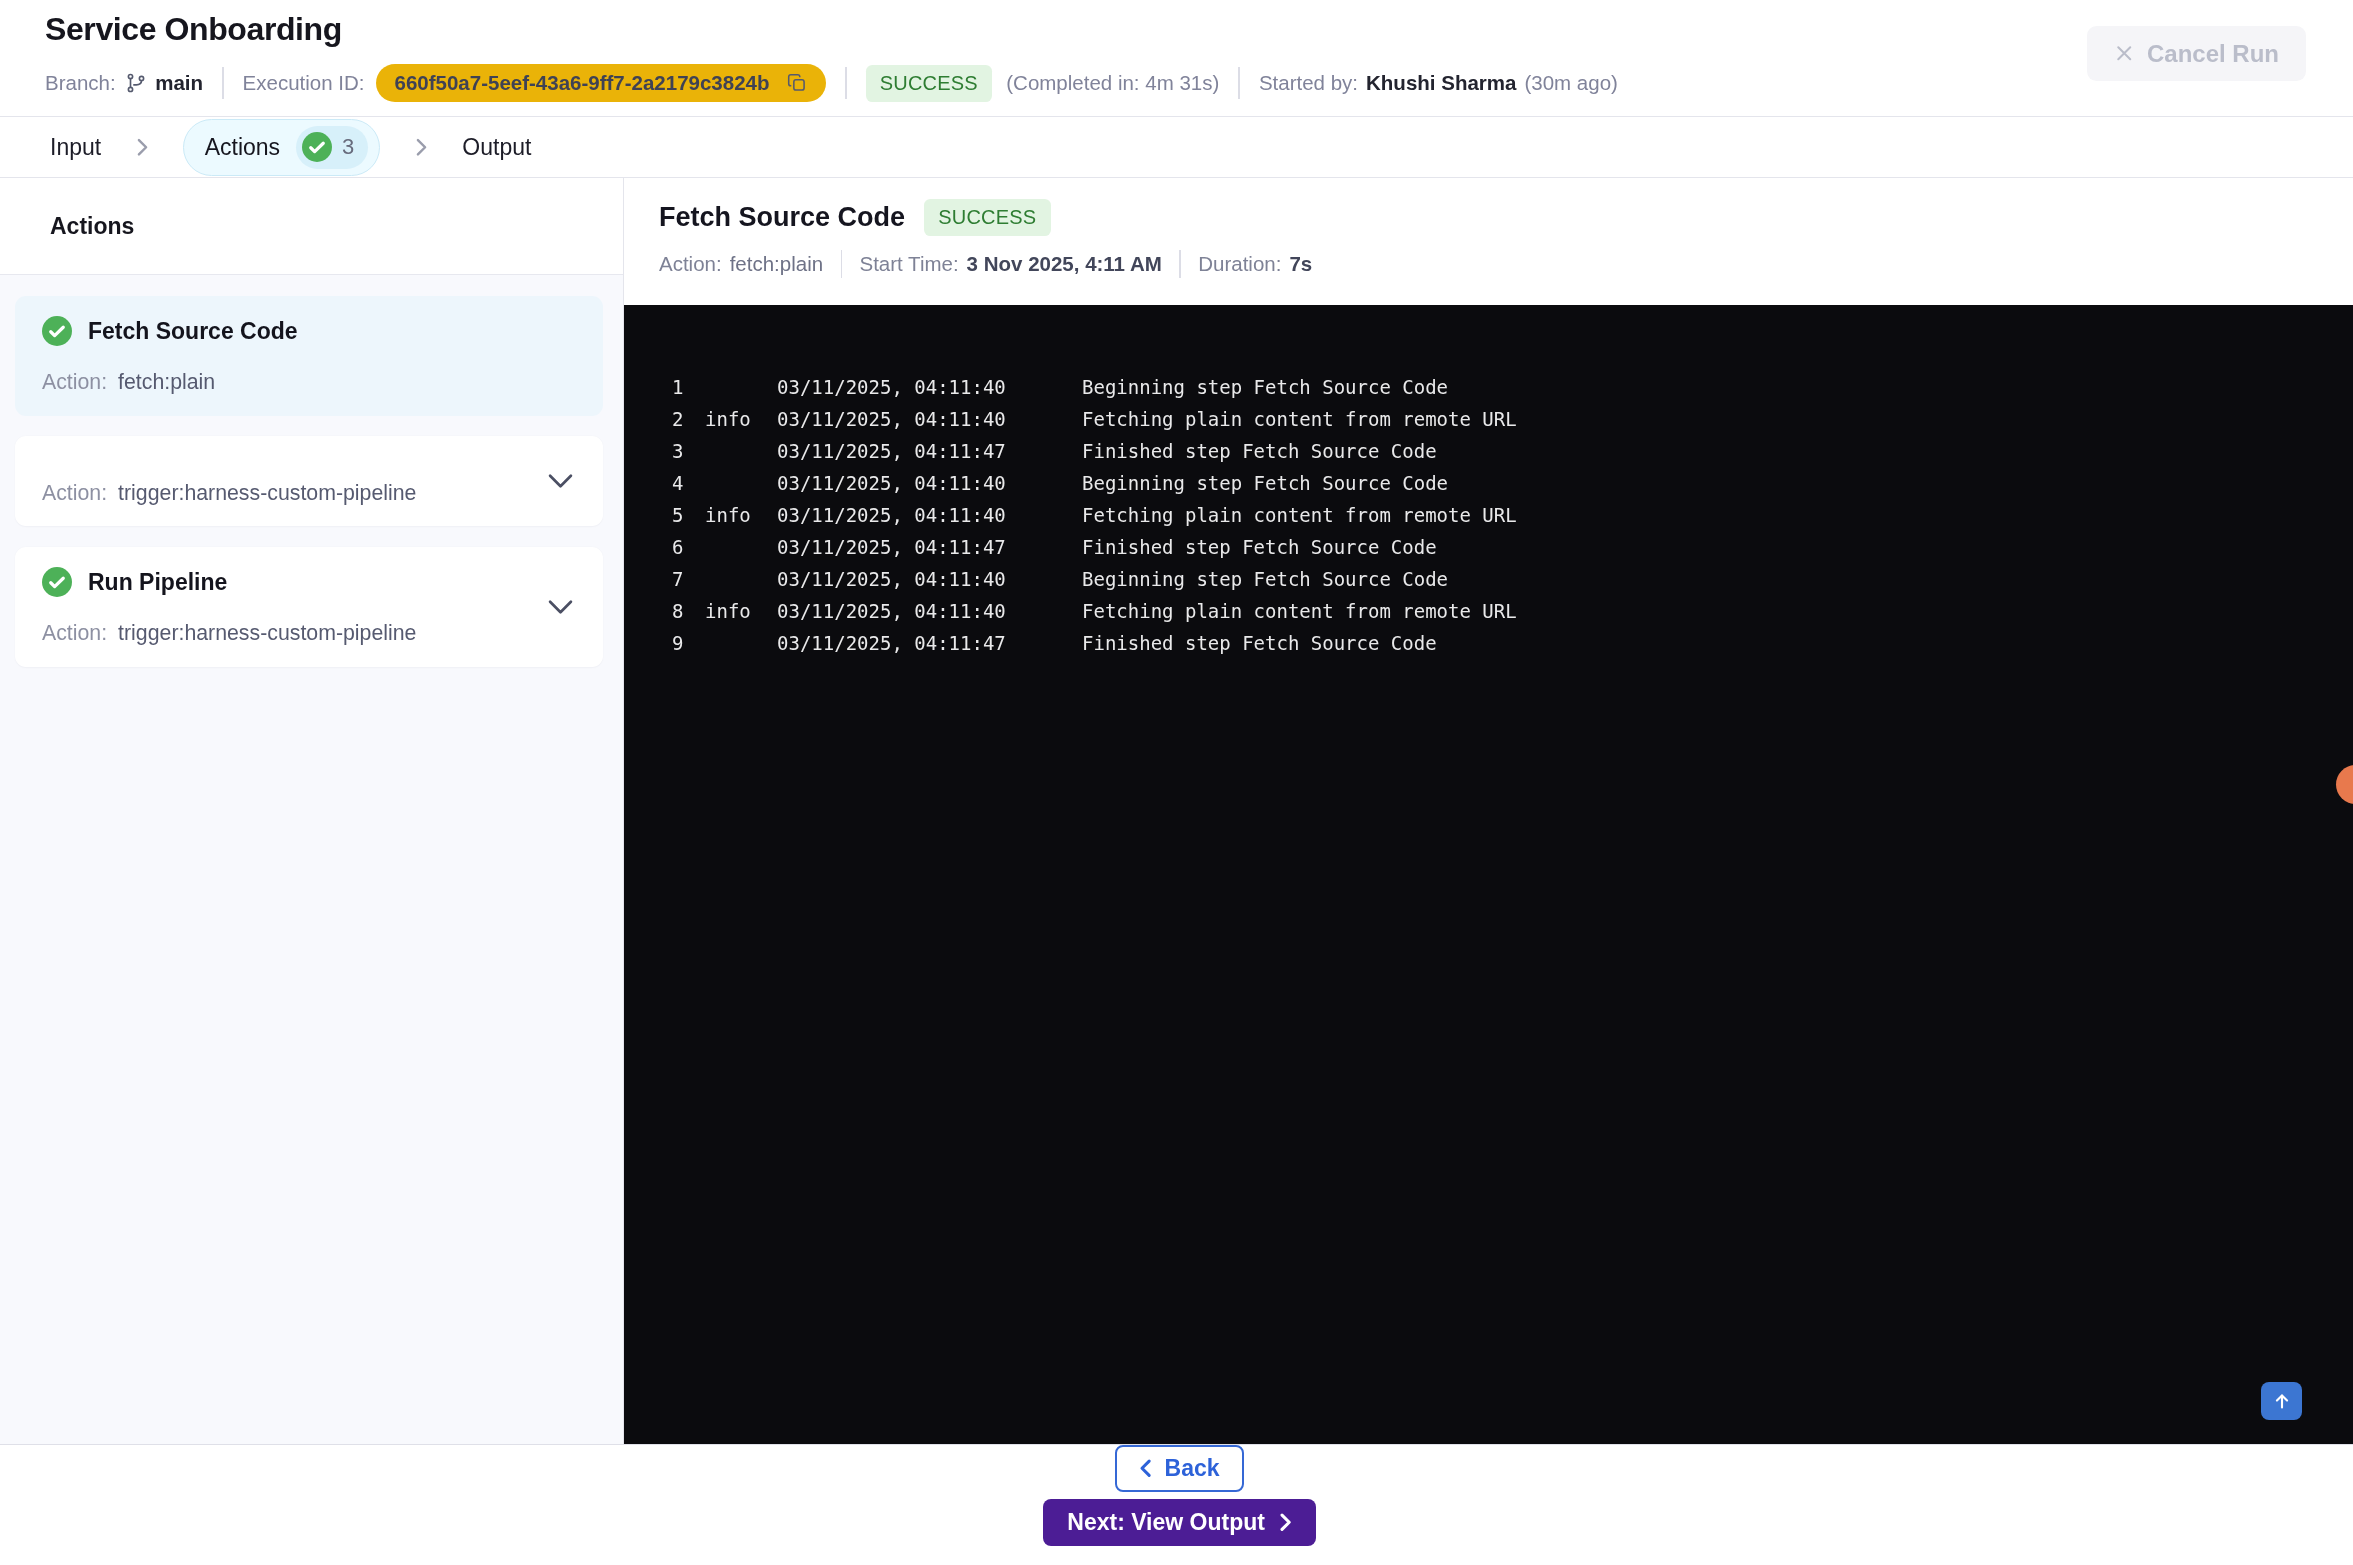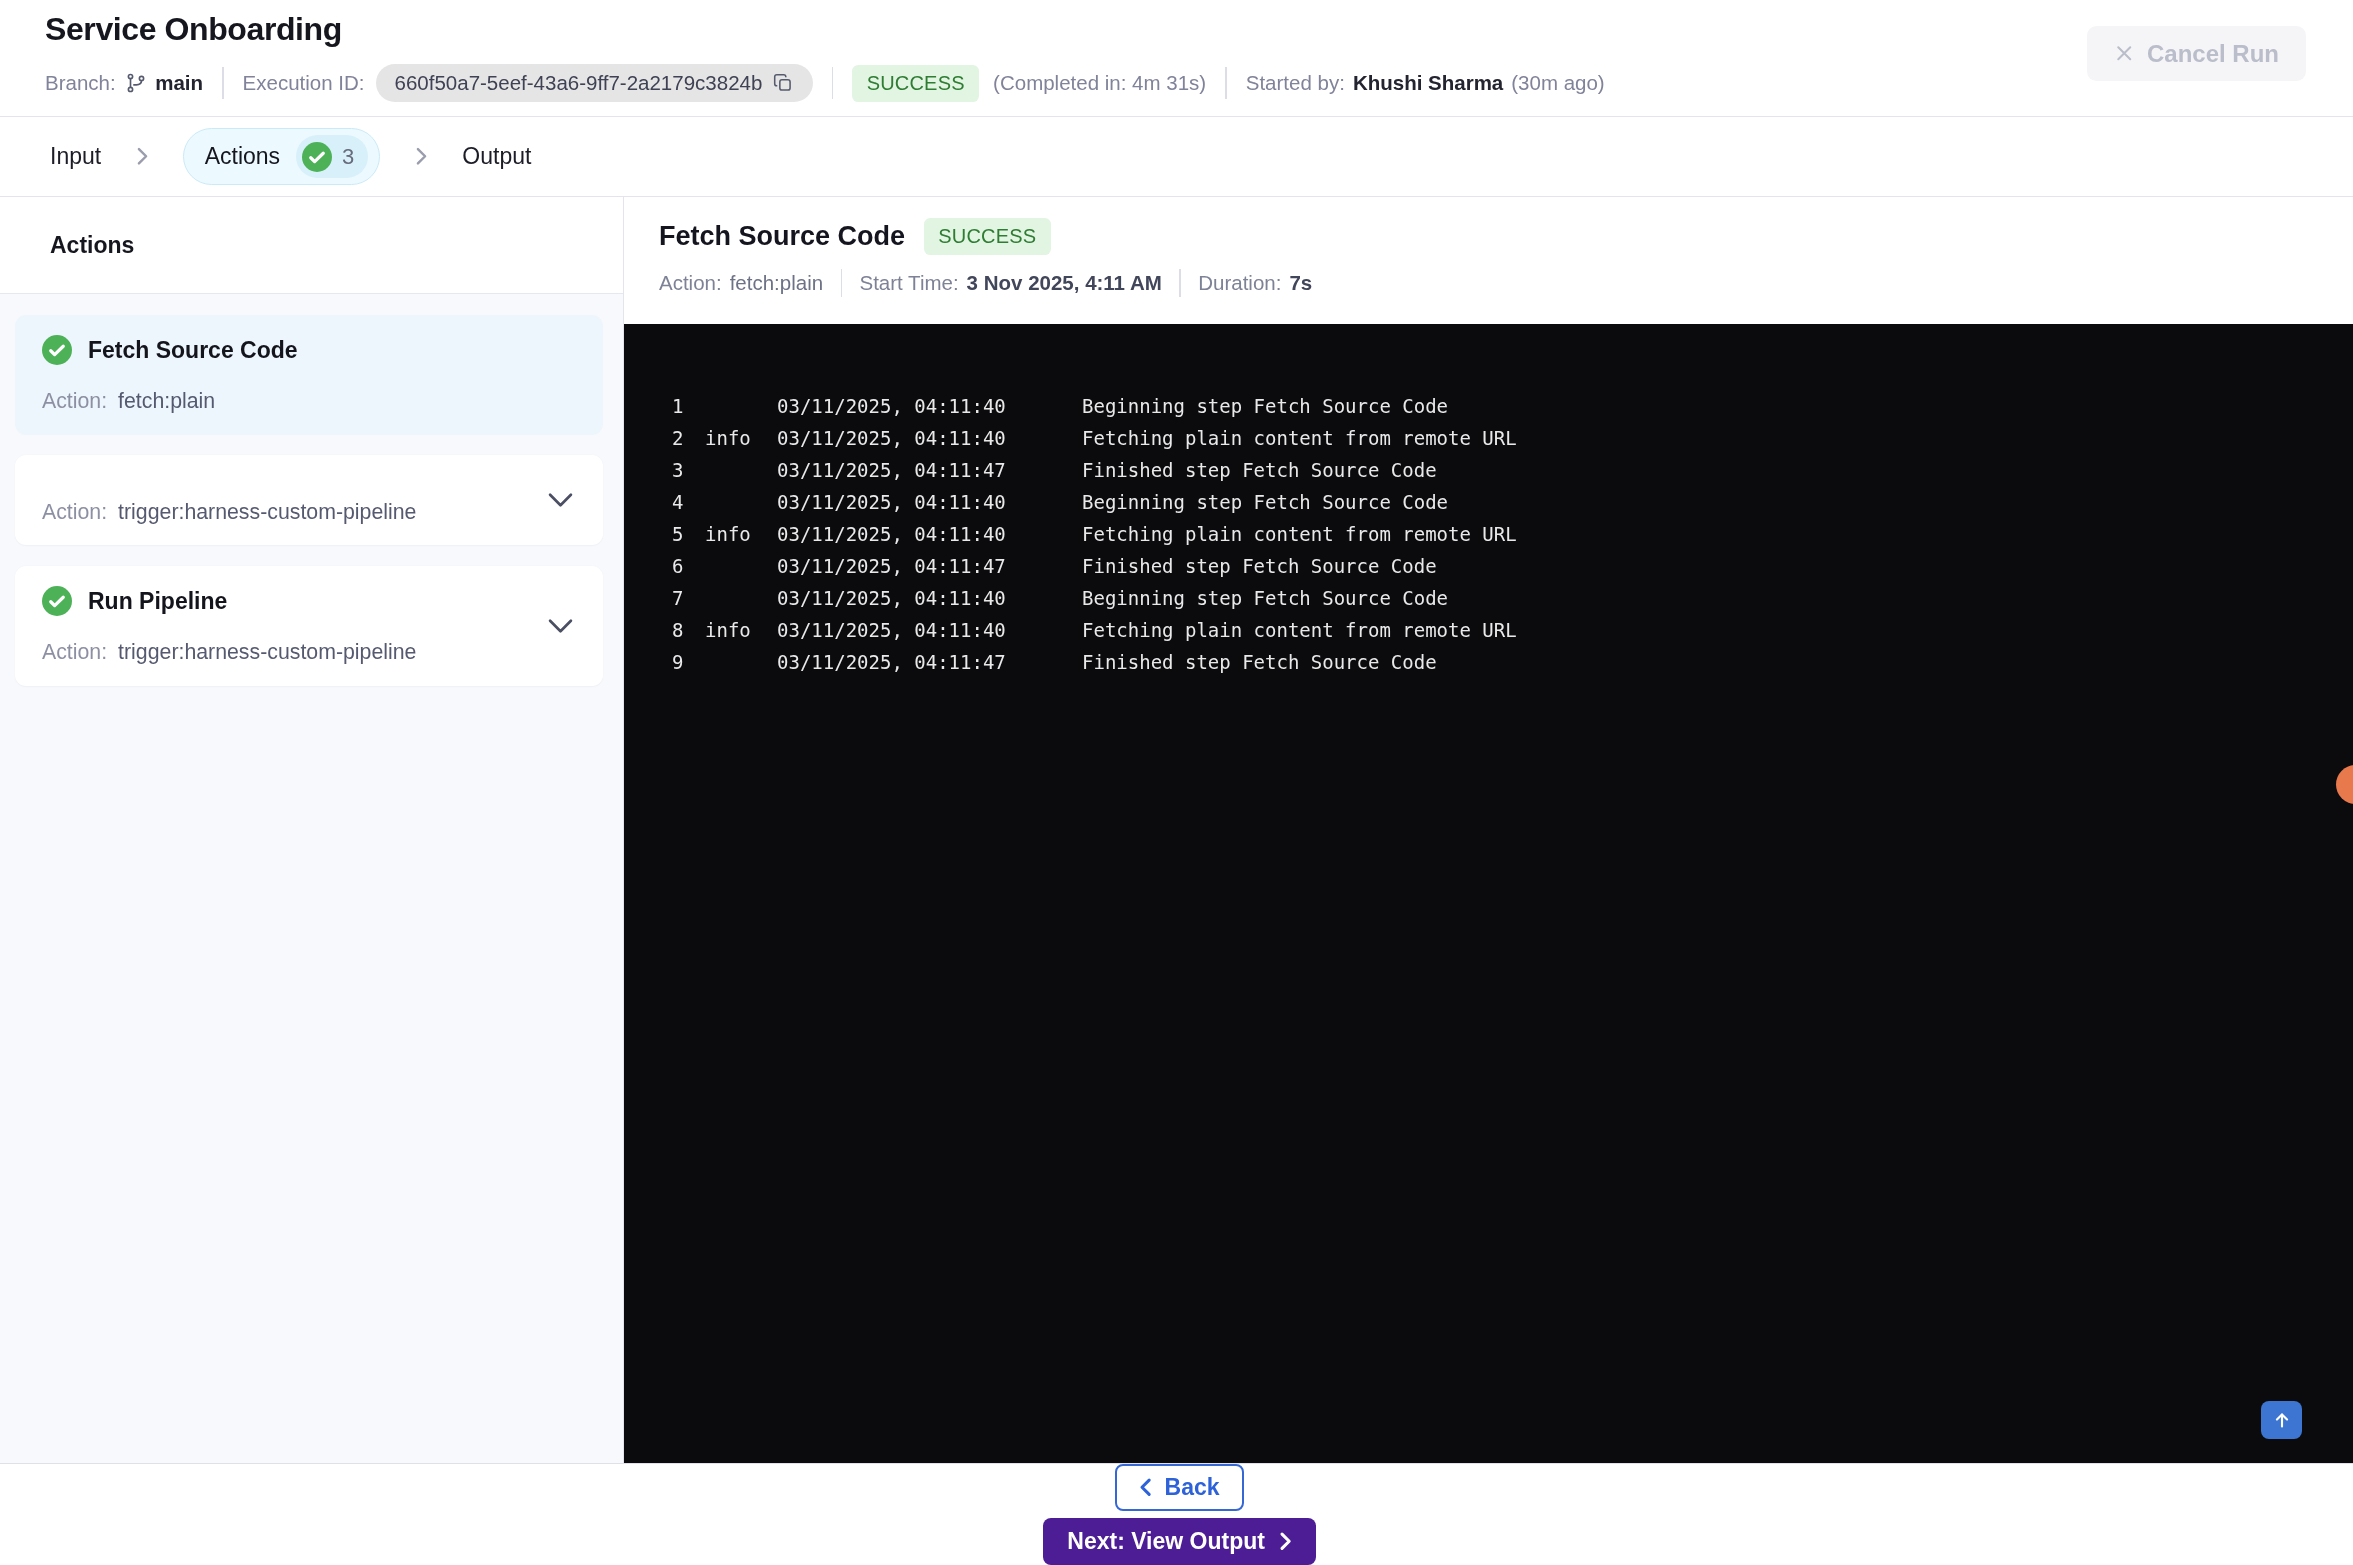--- a/index.html
+++ b/index.html
@@ -10,40 +10,40 @@
   }
 
   
   .hdr { position:relative; height:116px; padding:11px 0 0 45px; background:#fff; }
   .hdr-title { font-size:32px; font-weight:800; letter-spacing:-0.4px; color:#16161e; }
   .hdr-meta { display:flex; align-items:center; margin-top:16px; font-size:20.5px; color:#80839a; }
   .hdr-meta .lbl { color:#80839a; }
   .hdr-meta .dark { color:#23242f; font-weight:600; margin-left:8px; }
   .vsep { width:1.6px; height:32px; background:#dcdde6; margin:0 19px; flex:0 0 auto; }
   .exec-pill {
-    display:flex; align-items:center; gap:11px; margin-left:11px;
-    background:#e5e5e5; border-radius:789px; padding:7.1px 19px;
-    font-size:20.5px; color:#3f4254;
+    display:flex; align-items:center; gap:17px; margin-left:11px;
+    background:#eab308; border-radius:789px; padding:7.1px 19px;
+    font-size:20.5px; color:#3f4254;font-weight:bold;
   }
   .badge-success {
     background:#e2f4e2; color:#2e7d32; font-weight:400; font-size:20px;
     padding:7.1px 14.2px; border-radius:6.3px; letter-spacing:0.2px;
   }
   .hdr .completed { margin-left:14.2px; }
   .hdr .started-by-name { color:#23242f; font-weight:600; margin:0 8px; }
   .cancel-btn {
     position:absolute; right:48px; top:26px; height:55px; padding:0 27px;
     display:flex; align-items:center; gap:12.6px;
     background:#f5f5f8; border:none; border-radius:9.5px;
     font-family:inherit; font-size:24px; font-weight:600; color:#babdca; cursor:default;
   }
 
   
   .tabbar {
-    height:81px; display:flex; align-items:center; gap:33px; padding-left:50px;
+    height:62px; display:flex; align-items:center; gap:33px; padding-left:50px;
     background:#fff; border-top:1.6px solid #e4e5ec; border-bottom:1.6px solid #e4e5ec;
   }
   .tab-plain { font-size:23px; font-weight:500; color:#1d1d28; cursor:pointer; }
   .tab-chevron { display:flex; align-items:center; }
   .tab-active {
     display:flex; align-items:center; gap:16px; height:57px; padding:0 11px 0 20.5px;
     background:#ecfaff; border:1.6px solid #cbeaf7; border-radius:789px; cursor:pointer;
   }
   .tab-active .tab-label { font-size:23px; font-weight:500; color:#16161f; }
   .tab-count {

